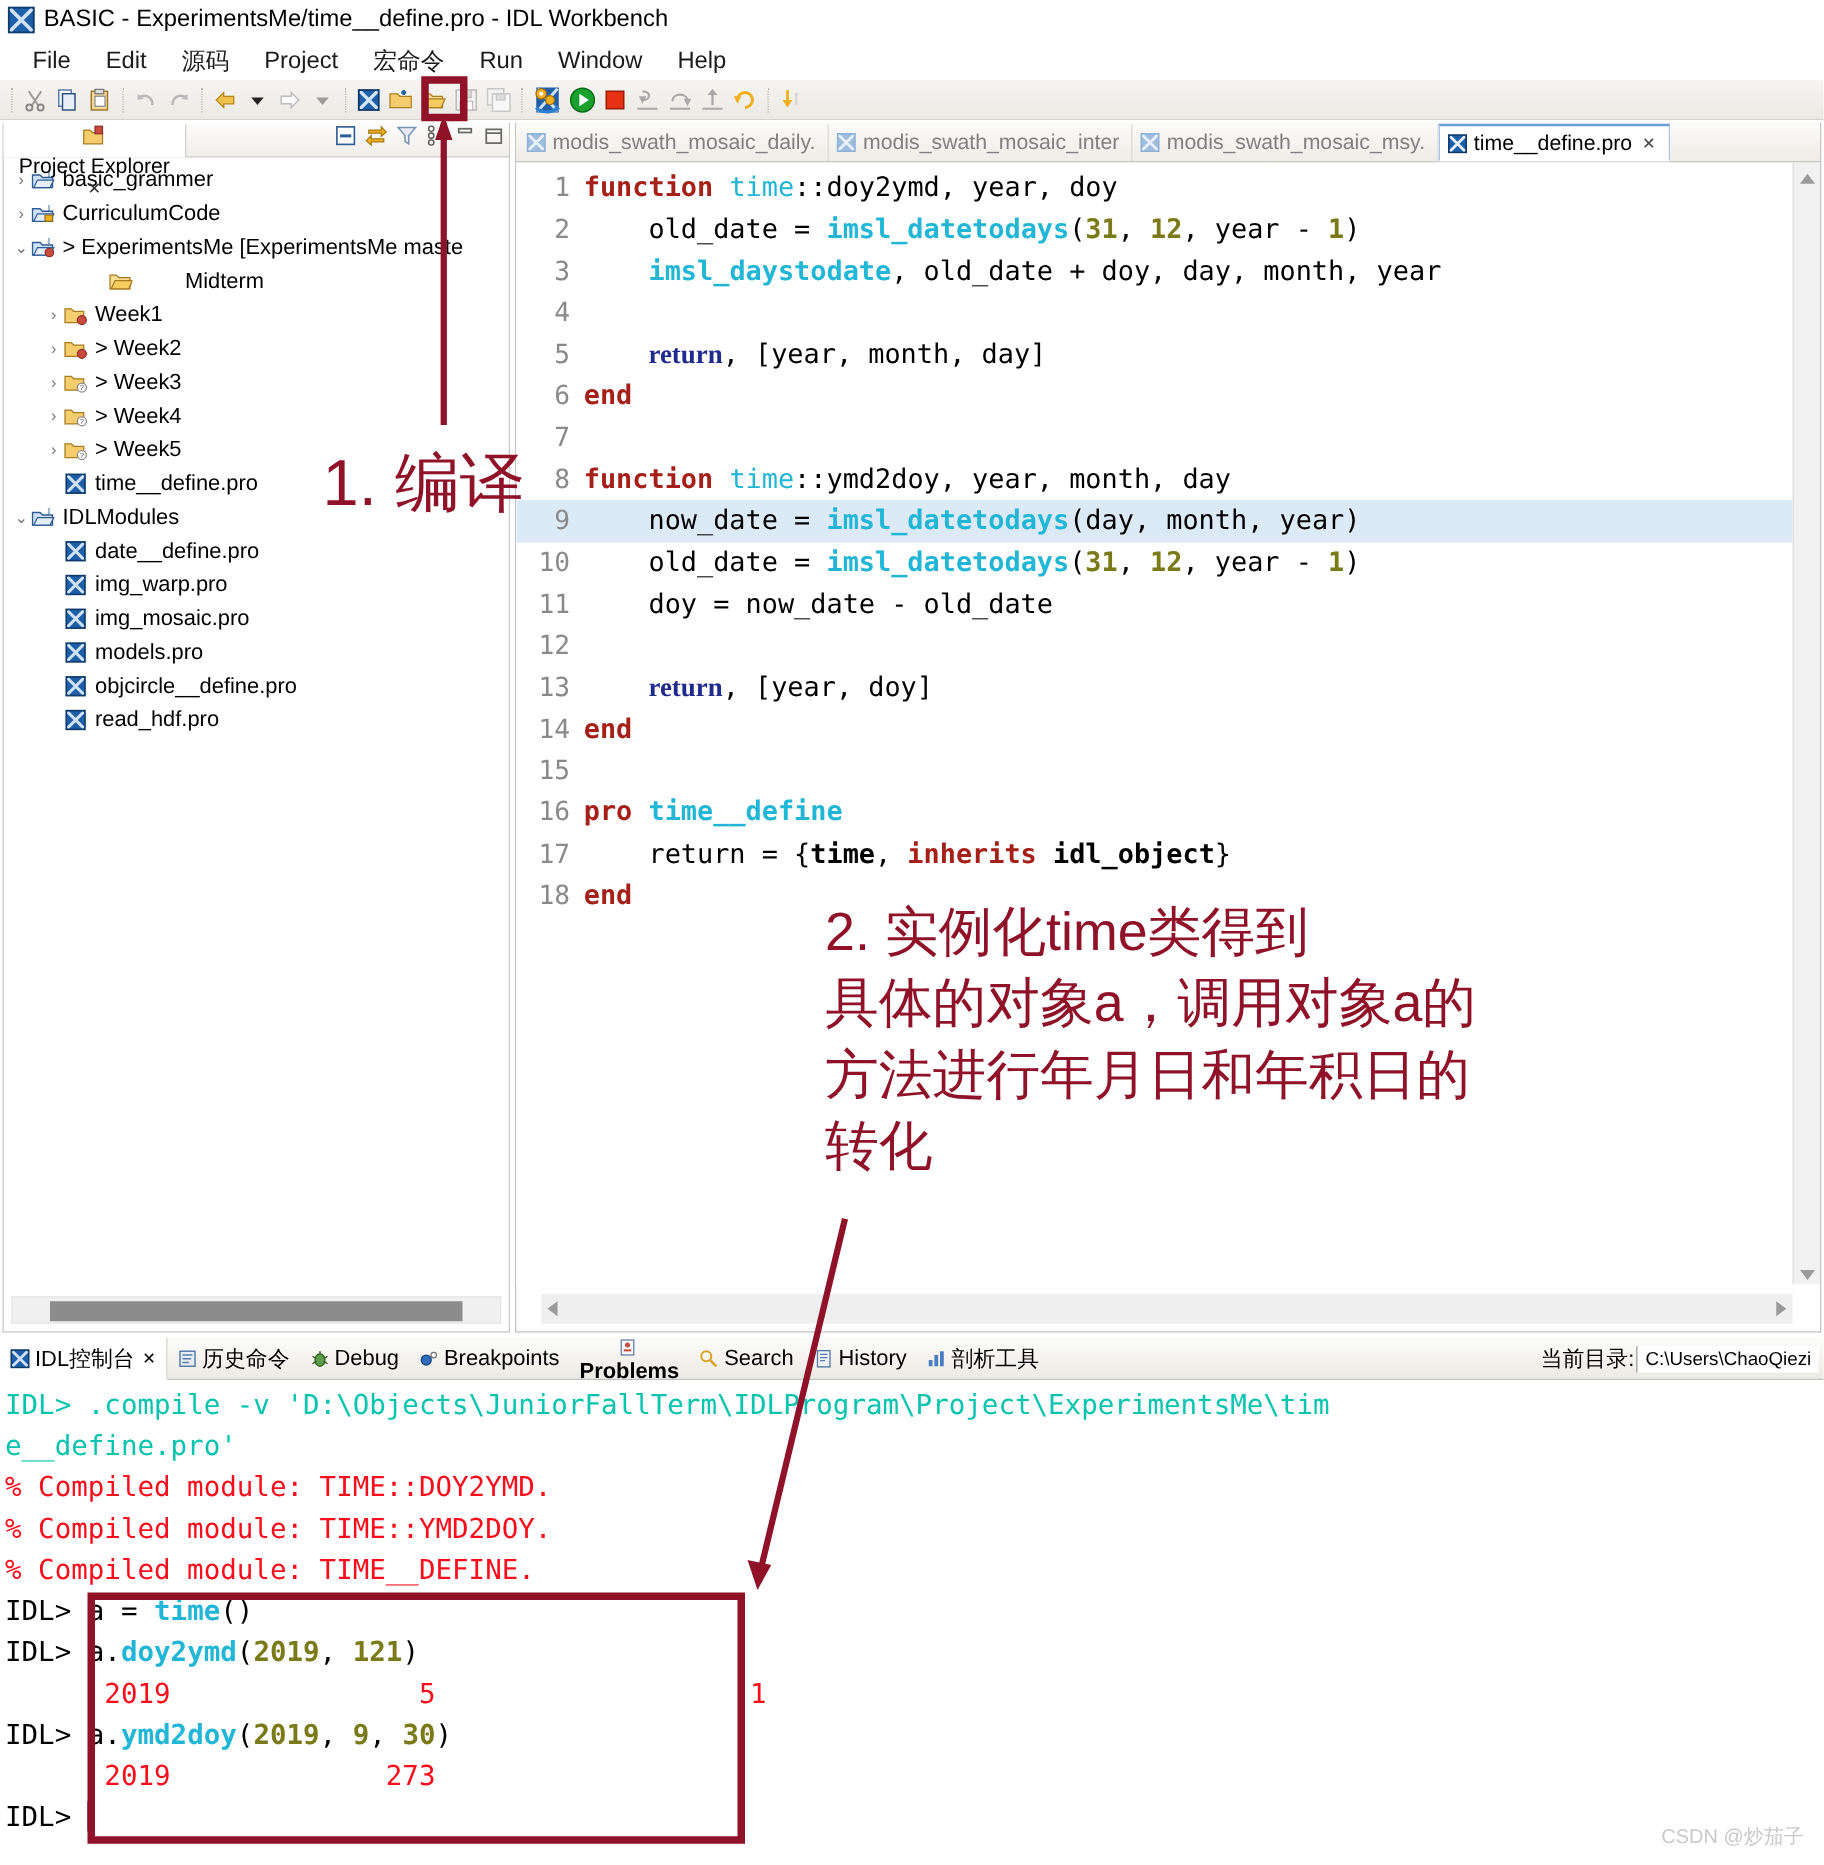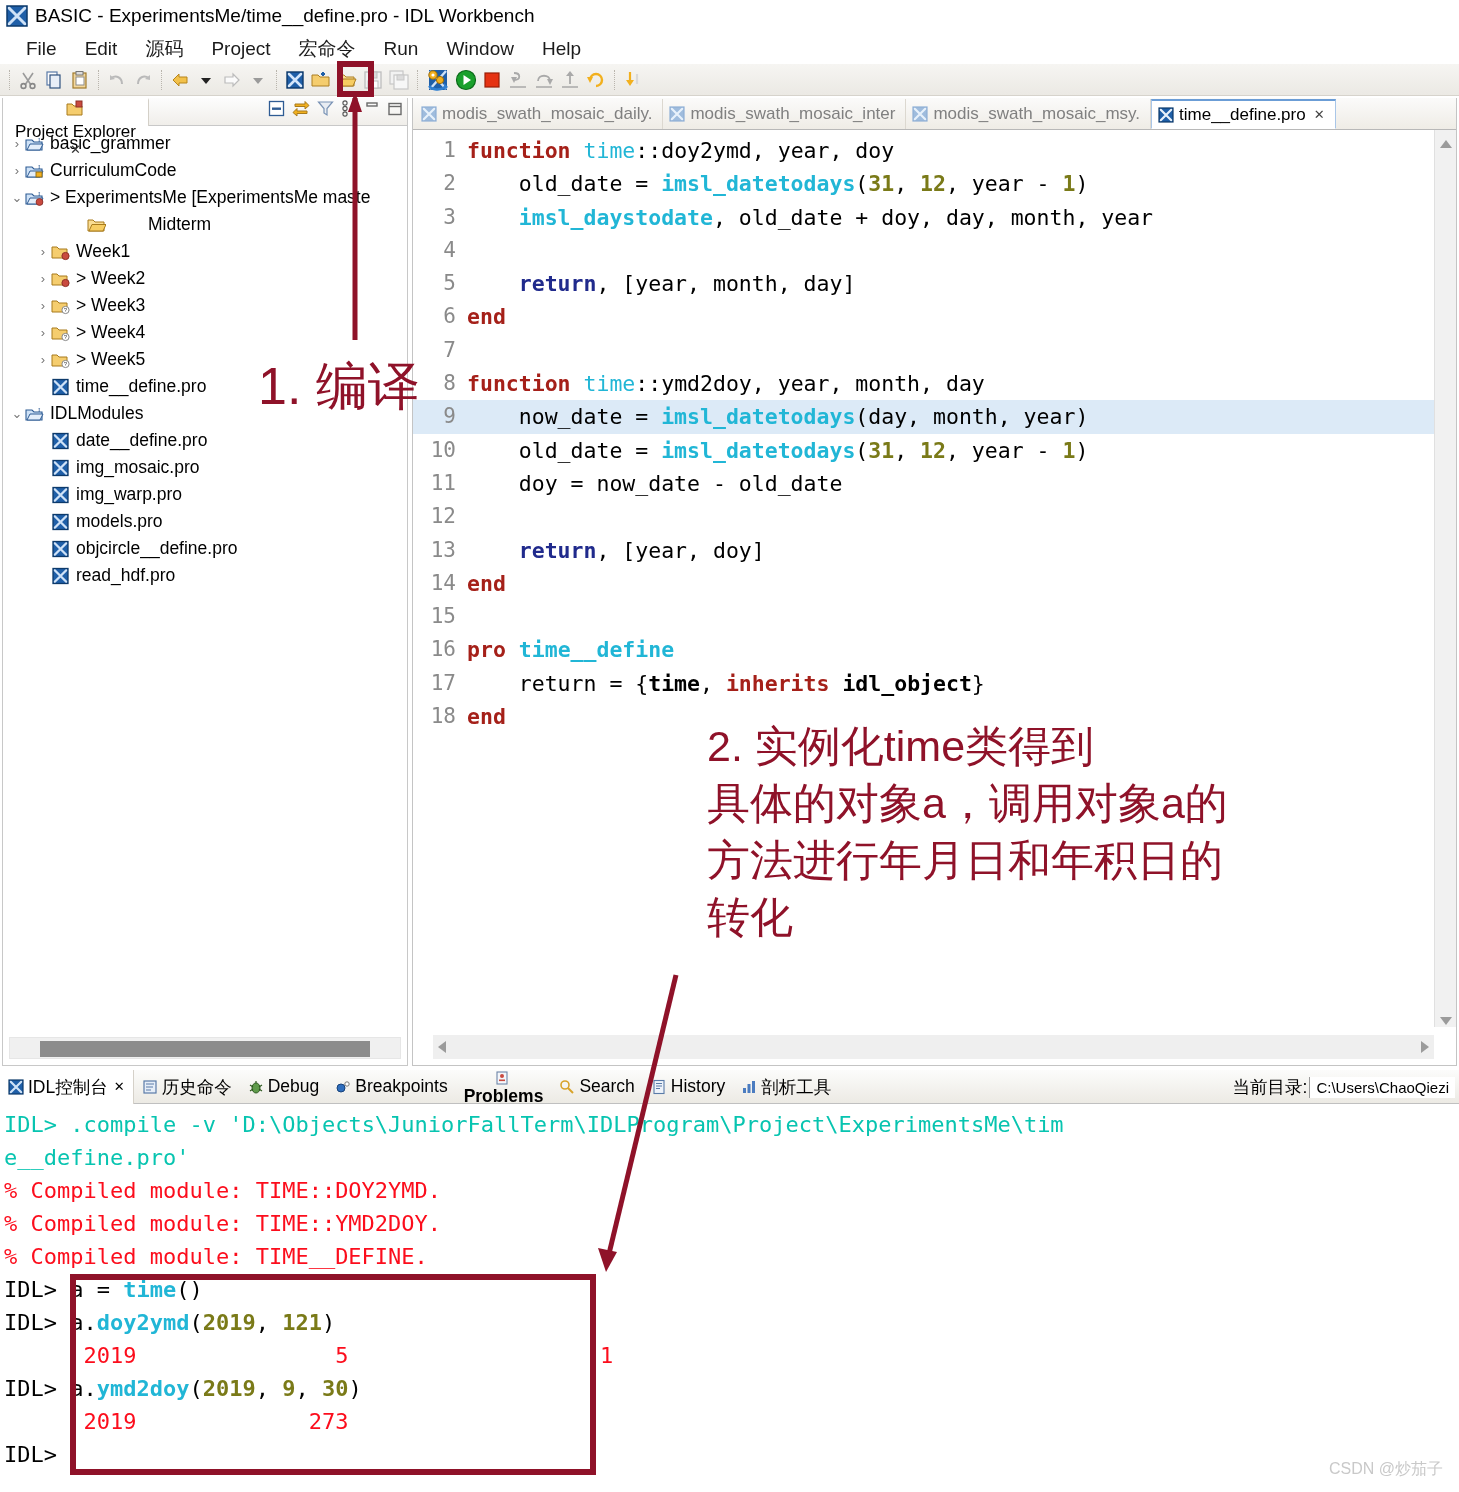--- a/index.html
+++ b/index.html
@@ -122,21 +122,21 @@
     padding-top:4px;
   }
   .cline { display:flex; height:33.3px; align-items:center; white-space:pre; }
   .cline.hl { background:#dceaf7; }
   .lnum { width:54px; text-align:right; padding-right:11px; color:#8a8a8a; font-size:21px; flex:0 0 54px;}
   .ctext { color:#000; }
   .kw   { color:#a52019; font-weight:bold; }      
   .cls  { color:#21b6d6; }                         
   .fn   { color:#21b6d6; font-weight:bold; }       
   .num  { color:#7a7a18; font-weight:bold; }       
-  .ret  { color:#202a8c; font-weight:bold; }       
+  .ret  { color:#202a8c; font-weight:bold;font-family:Liberation Serif, serif; }       
   .bk   { color:#000; font-weight:bold; }          
 
   
   #ed-vscroll { position:absolute; right:0; top:32px; bottom:38px; width:22px; background:#f1f1f1; border-left:1px solid #e0e0e0;}
   #ed-vscroll .arrow-up, #ed-vscroll .arrow-dn { position:absolute; left:4px; width:14px; height:10px;}
   #ed-vscroll .arrow-up { top:5px; }
   #ed-vscroll .arrow-dn { bottom:5px; }
   #ed-hscroll { position:absolute; left:20px; right:22px; bottom:6px; height:24px; background:#efefef; }
   #ed-hscroll .ar { position:absolute; top:5px; width:10px; height:14px; }
 
@@ -178,21 +178,21 @@
   .caret { display:inline-block; width:2px; height:24px; background:#000; vertical-align:-4px;}
 
   
   #overlay { position:absolute; left:0; top:0; width:1459px; height:1492px; pointer-events:none; }
   .anno-text {
     position:absolute; color:#8f1229;
     font-family:"Liberation Sans", sans-serif;
     white-space:pre;
   }
   #anno1 { left:258px; top:352px; font-size:52px; }
-  #anno2 { left:707px; top:718px; font-size:43px; line-height:57px; }
+  #anno2 { left:660px; top:718px; font-size:43px; line-height:57px; }
 
   #watermark {
     position:absolute; right:16px; bottom:12px;
     font-size:16px; color:#c9c9c9;
     font-family:"Liberation Sans", sans-serif;
   }
 </style>
 </head>
 <body>
 
@@ -555,32 +555,32 @@
         </div>
         <div class="tree-row" style="padding-left: 32px;">
           <span class="arrow"></span>
           <span class="tico">
             <svg width="19" height="18" viewBox="0 0 19 18">
               <rect x="2" y="1.5" width="15" height="15" fill="#1f5fa8"></rect>
               <path d="M3 2.5 L16 15.5 M16 2.5 L3 15.5" stroke="#cfe2f7" stroke-width="2.3"></path>
               <rect x="2" y="1.5" width="15" height="15" fill="none" stroke="#0d3a6b" stroke-width="1.3"></rect>
             </svg>
           </span>
-          <span class="tlabel">img_mosaic.pro</span>
+          <span class="tlabel">img_warp.pro</span>
         </div>
         <div class="tree-row" style="padding-left: 32px;">
           <span class="arrow"></span>
           <span class="tico">
             <svg width="19" height="18" viewBox="0 0 19 18">
               <rect x="2" y="1.5" width="15" height="15" fill="#1f5fa8"></rect>
               <path d="M3 2.5 L16 15.5 M16 2.5 L3 15.5" stroke="#cfe2f7" stroke-width="2.3"></path>
               <rect x="2" y="1.5" width="15" height="15" fill="none" stroke="#0d3a6b" stroke-width="1.3"></rect>
             </svg>
           </span>
-          <span class="tlabel">img_warp.pro</span>
+          <span class="tlabel">img_mosaic.pro</span>
         </div>
         <div class="tree-row" style="padding-left: 32px;">
           <span class="arrow"></span>
           <span class="tico">
             <svg width="19" height="18" viewBox="0 0 19 18">
               <rect x="2" y="1.5" width="15" height="15" fill="#1f5fa8"></rect>
               <path d="M3 2.5 L16 15.5 M16 2.5 L3 15.5" stroke="#cfe2f7" stroke-width="2.3"></path>
               <rect x="2" y="1.5" width="15" height="15" fill="none" stroke="#0d3a6b" stroke-width="1.3"></rect>
             </svg>
           </span>

